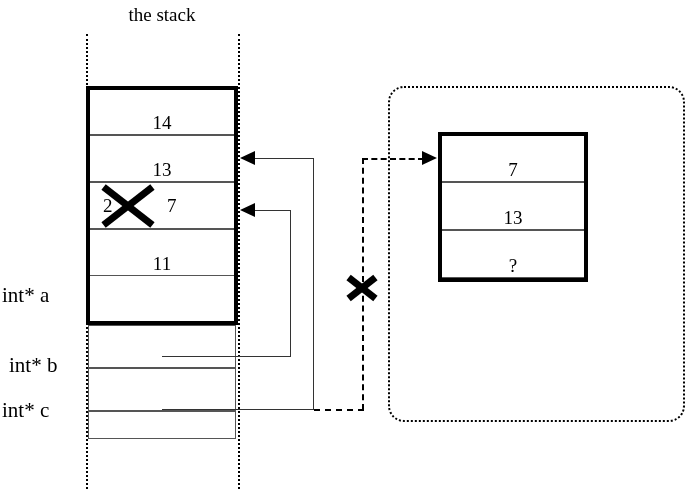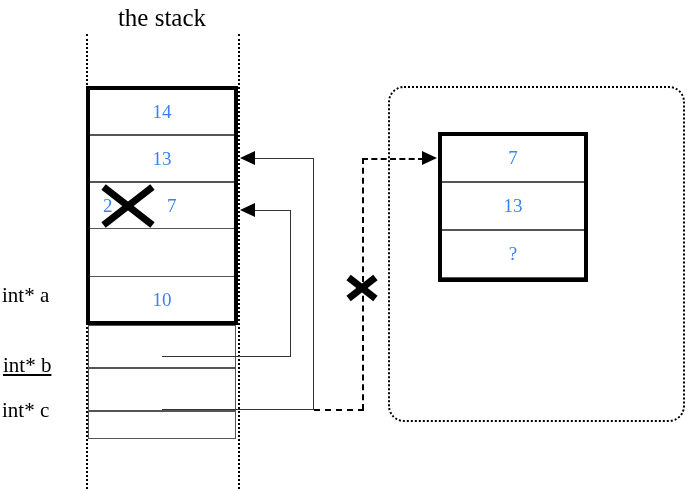--- a/index.html
+++ b/index.html
@@ -10,21 +10,21 @@
   #canvas {
     position: relative;
     width: 692px;
     height: 489px;
     background: #ffffff;
     font-family: "Liberation Serif", "DejaVu Serif", serif;
     overflow: hidden;
   }
   .title {
     position: absolute;
-    font-size: 25px;
+    font-size: 19px;
     color: #000;
     white-space: nowrap;
     text-align: center;
   }
   #stack-title { left: 86px; top: 4px; width: 152px; }
   #heap-title  { left: 388px; top: 4px; width: 300px; }
 
   .region-dotted-v {
     position: absolute;
     width: 0;
@@ -39,24 +39,24 @@
     border: 2px dotted #000;
     border-radius: 16px;
     box-sizing: border-box;
   }
 
   .cell {
     position: absolute;
     box-sizing: border-box;
     background: #fff;
     display: flex;
-    align-items: center;
+    align-items: flex-end;
     justify-content: center;
     font-size: 19px;
-    color: #3b82f6;
+    color: #000000;
   }
   .cell-thin {
     border: 1px solid #555;
   }
 
   .frame-thick {
     position: absolute;
     box-sizing: border-box;
     border: 4px solid #000;
     pointer-events: none;
@@ -138,36 +138,36 @@
     <div class="cell-strike">
       <span class="strike-val">2</span>
       <div class="xmark" style="left:8px; top:50%; transform:translateY(-50%); width:62px; height:30px;">
         <span class="s1" style="border-top-width:7px;"></span>
         <span class="s2" style="border-top-width:7px;"></span>
       </div>
       <span class="new-val">7</span>
     </div>
   </div>
 
-  <div class="cell cell-thin" style="left:88px; top:276px; width:148px; height:47px;">
-    <span>10</span>
+  <div class="cell cell-thin" style="left:88px; top:229px; width:148px; height:47px;">
+    <span>11</span>
   </div>
 
   <div class="frame-thick" style="left:86px; top:86px; width:152px; height:239px;"></div>
 
   <div class="cell cell-thin" style="left:88px; top:325px; width:148px; height:43px;">
     <span></span>
   </div>
   <div class="cell cell-thin" style="left:88px; top:368px; width:148px; height:43px;">
     <span></span>
   </div>
   <div class="cell cell-thin" style="left:88px; top:411px; width:148px; height:28px;"></div>
 
   <div class="var-label" style="left:2px; top:283px;">int* a</div>
-  <div class="var-label" style="left:3px; top:353px;text-decoration:underline;">int* b</div>
+  <div class="var-label" style="left:9px; top:353px;">int* b</div>
   <div class="var-label" style="left:2px; top:398px;">int* c</div>
 
   <div class="cell cell-thin" style="left:440px; top:134px; width:146px; height:48px;">
     <span>7</span>
   </div>
   <div class="cell cell-thin" style="left:440px; top:182px; width:146px; height:48px;">
     <span>13</span>
   </div>
   <div class="cell cell-thin" style="left:440px; top:230px; width:146px; height:48px;">
     <span>?</span>

